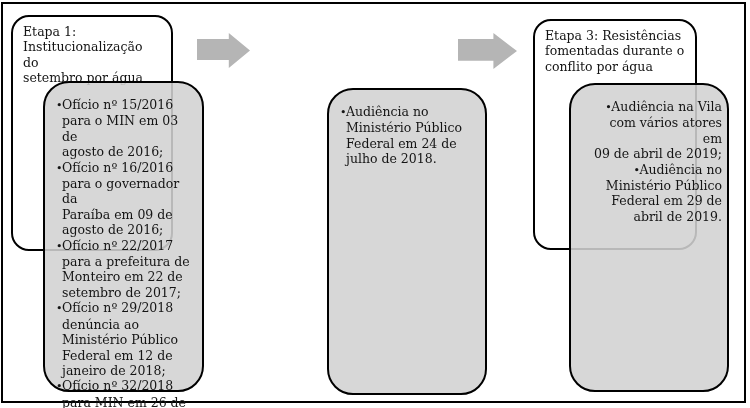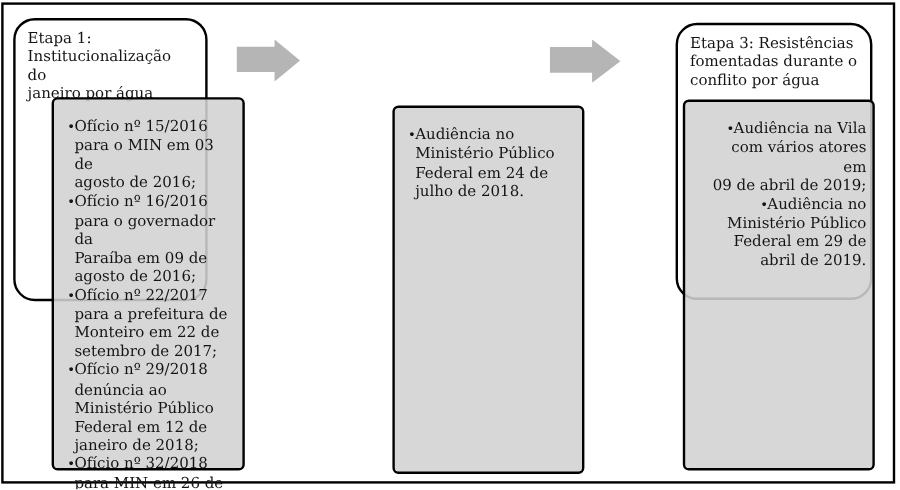--- a/index.html
+++ b/index.html
@@ -34,21 +34,21 @@
     background: #ffffff;
     border: 2px solid var(--border, #000);
     border-radius: 18px;
     padding: 7px 10px;
     z-index: 1;
   }
   .graybox {
     position: absolute;
     background: var(--fill-rgba, rgba(209,209,209,0.88));
     border: 2px solid var(--border, #000);
-    border-radius: 5px;
+    border-radius: 26px;
     padding: 14px 5px 0 11px;
     z-index: 2;
   }
   .title {
     font-size: 12.5px;
     line-height: 15.4px;
     white-space: pre-line;
   }
   .bullet {
     padding-left: 6px;
@@ -71,35 +71,35 @@
   }
   
   .wb1 { left: 11px;  top: 15px; width: 162px; height: 236px; }
   .gb1 { left: 43px;  top: 81px; width: 161px; height: 311px; }
   .ar1 { left: 197px; top: 33px; width: 53px;  height: 35px; }
   
   .wb2 { left: 273px; top: 18px; width: 162px; height: 233px; }
   .gb2 { left: 327px; top: 88px; width: 160px; height: 307px; }
   .ar2 { left: 458px; top: 33px; width: 59px;  height: 36px; }
   
-  .wb3 { left: 563px; top: 19px; width: 164px; height: 231px; }
+  .wb3 { left: 533px; top: 19px; width: 164px; height: 231px; }
   .gb3 { left: 569px; top: 83px; width: 160px; height: 309px; text-align: right; }
 </style>
 </head>
 <body>
 
 <div class="canvas">
 
   <div class="caption-fragment">a 2019.</div>
   <div class="frame"></div>
 
   <div class="whitebox wb1">
     <div class="title">Etapa 1:
 Institucionalização do
-janeiro por água</div>
+setembro por água</div>
   </div>
   <div class="graybox gb1">
     <div class="bullet"><span class="bullet-text">Ofício nº 15/2016
 para o MIN em 03 de
 agosto de 2016;</span></div>
     <div class="bullet"><span class="bullet-text">Ofício nº 16/2016
 para o governador da
 Paraíba em 09 de
 agosto de 2016;</span></div>
     <div class="bullet"><span class="bullet-text">Ofício nº 22/2017

